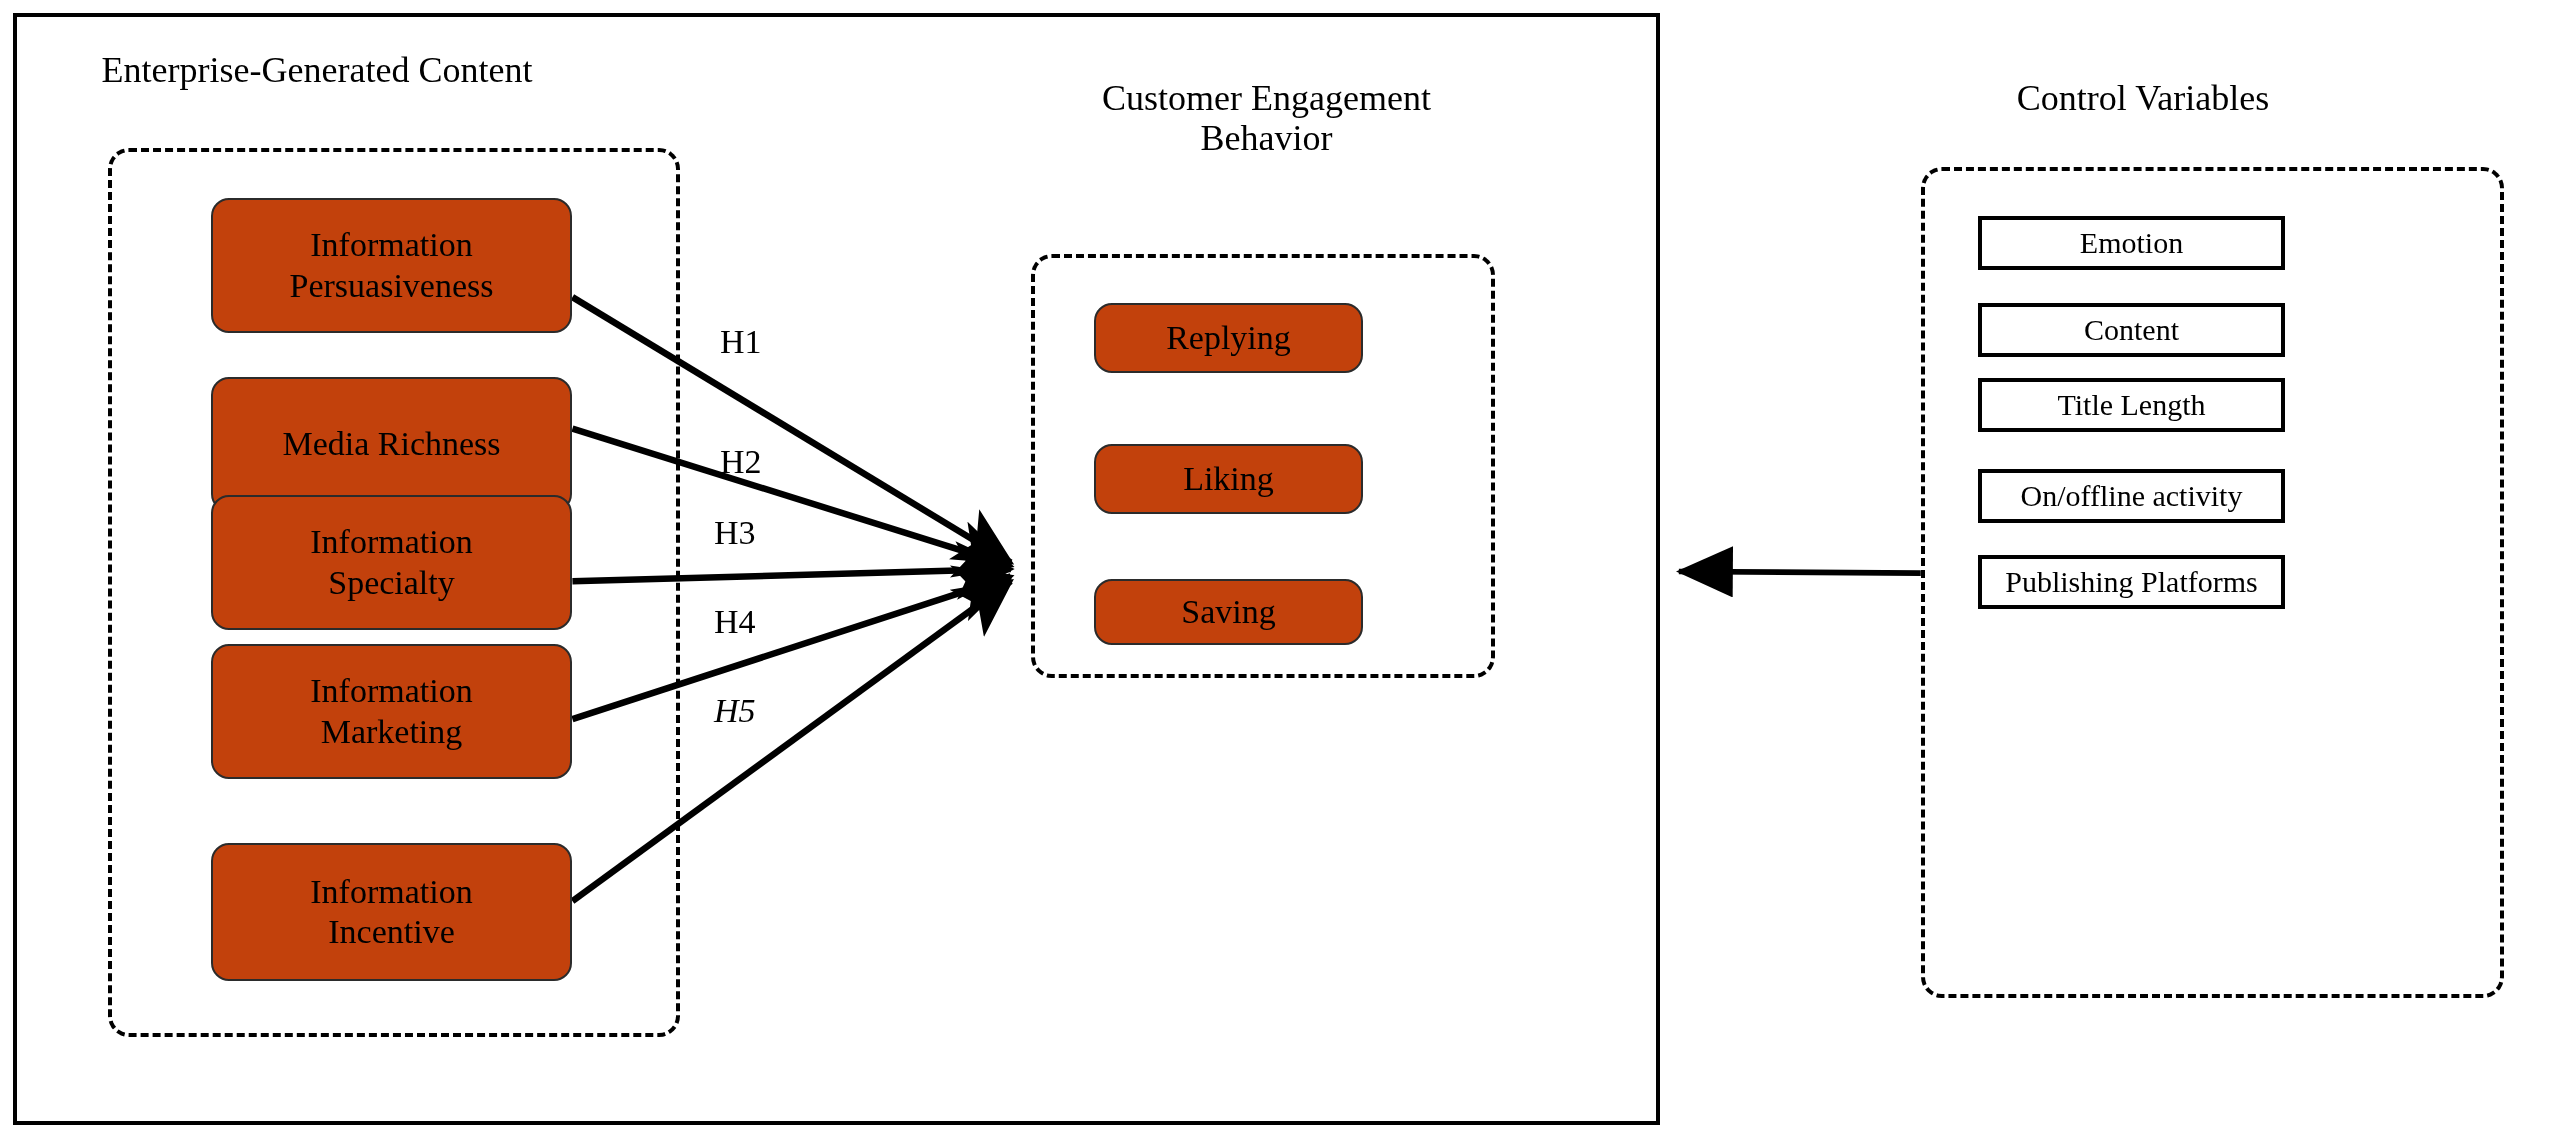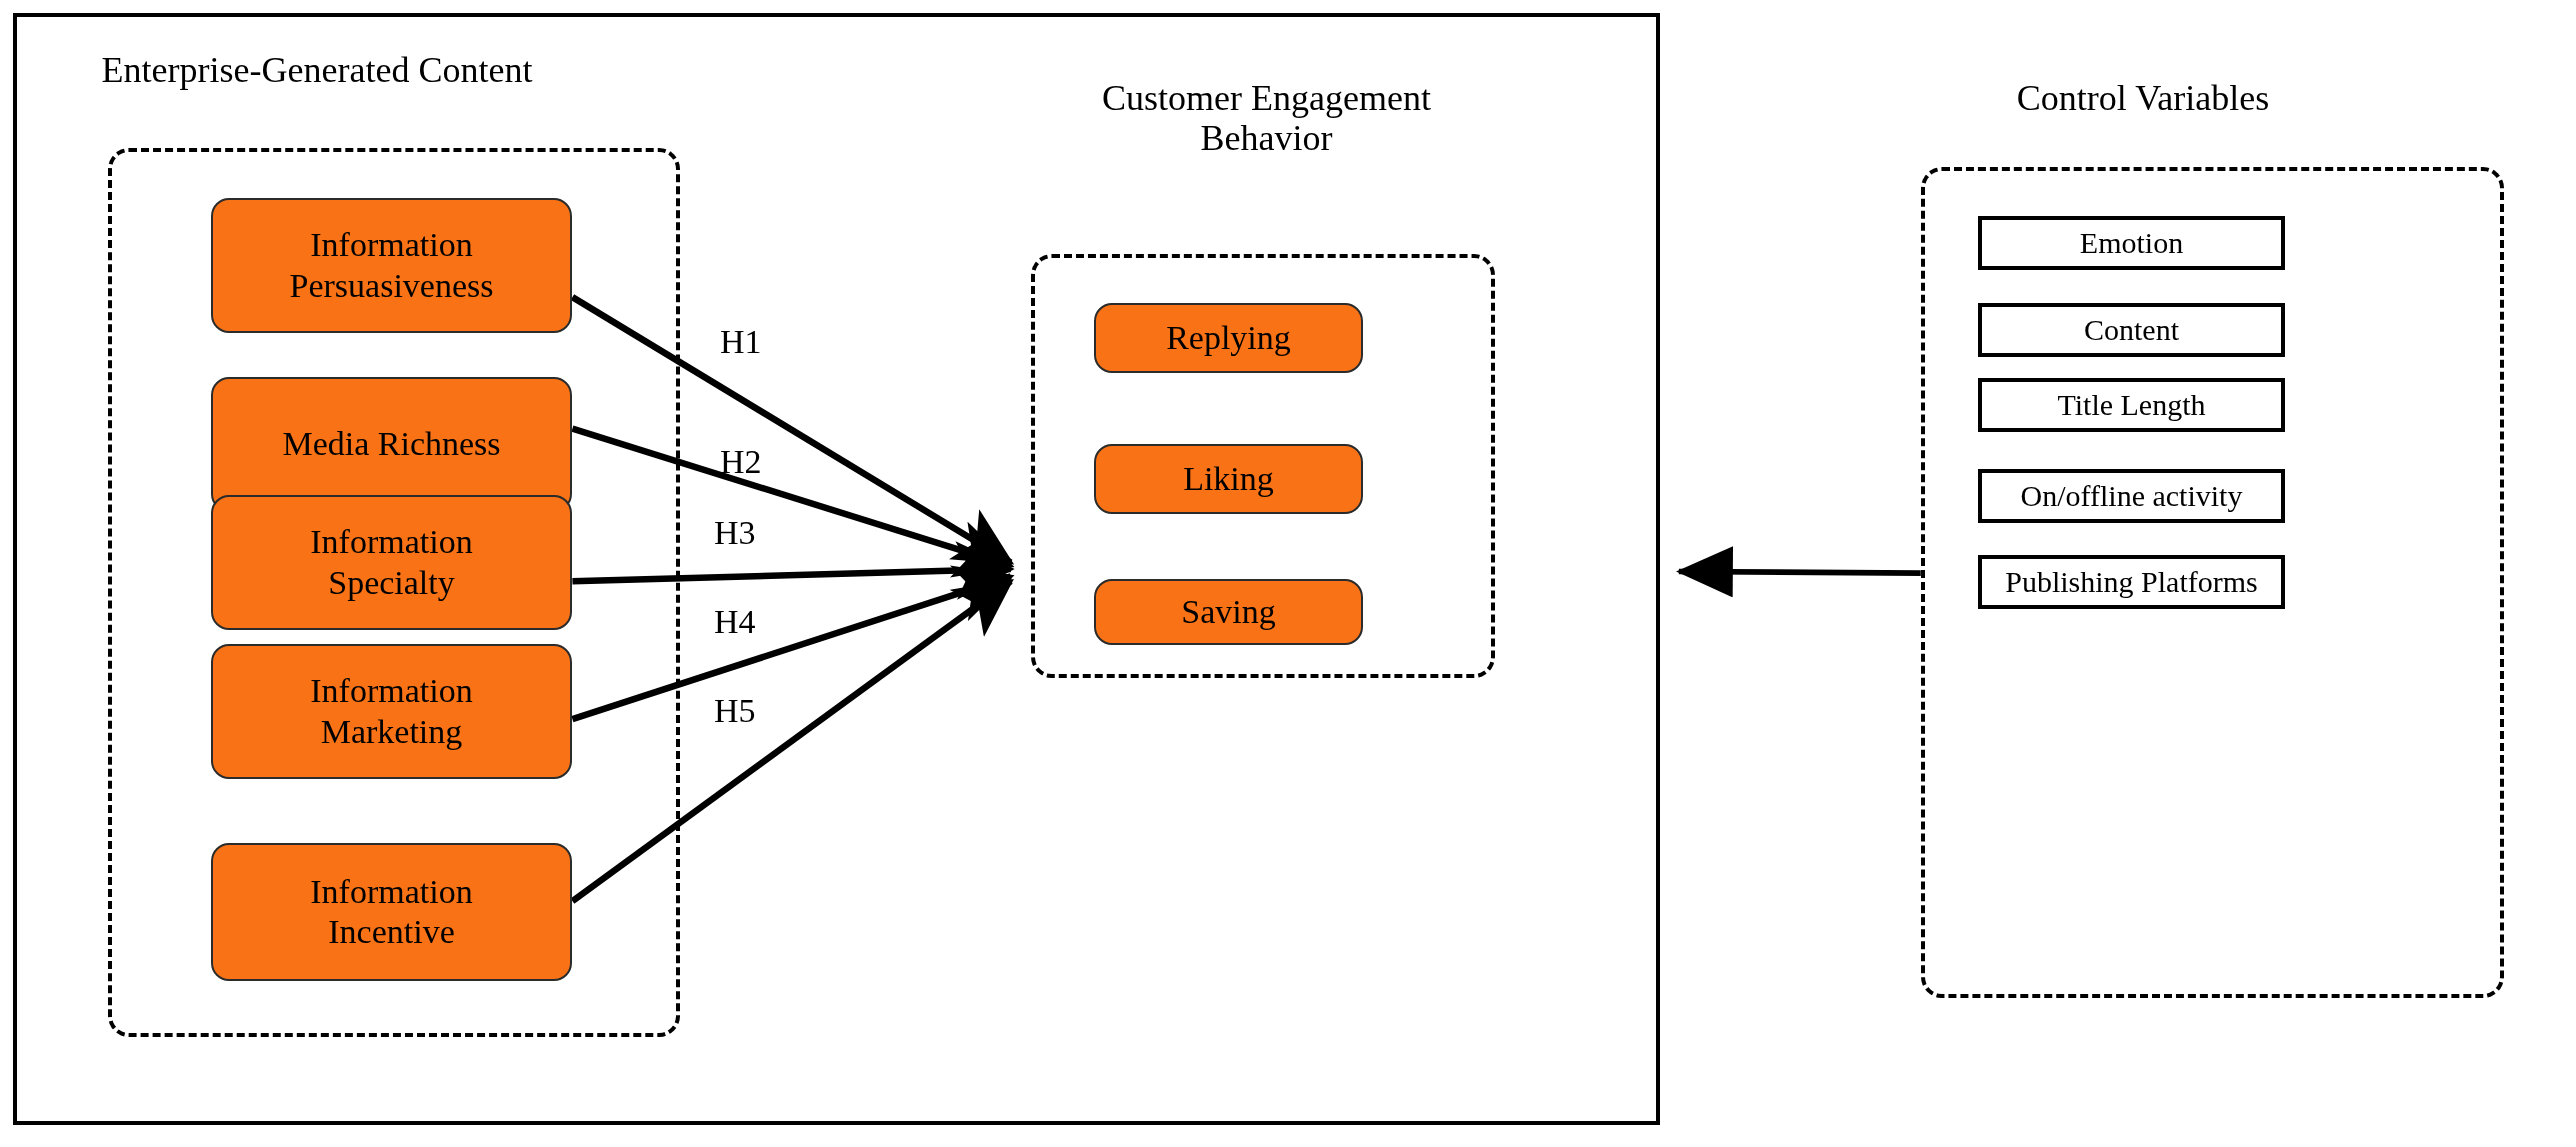--- a/index.html
+++ b/index.html
@@ -55,21 +55,21 @@
   #dashed-egc { left: 108px;  top: 148px; width: 572px;  height: 889px; }
   #dashed-ceb { left: 1031px; top: 254px; width: 464px;  height: 424px;  }
   #dashed-cv  { left: 1921px; top: 167px; width: 583px;  height: 831px; }
 
   
   .rbox {
     position: absolute;
     border: 2.4px solid #2b2b2b;
     border-radius: 18px;
     box-sizing: border-box;
-    background: #f97316;
+    background: #c2410c;
     display: flex;
     align-items: center;
     justify-content: center;
     text-align: center;
     font-size: 34px;
     line-height: 1.18;
     color: #000000;
     white-space: pre-line;
     padding: 0 8px;
   }
@@ -115,21 +115,21 @@
   .hlabel {
     position: absolute;
     font-size: 34px;
     color: #000000;
     line-height: 1;
   }
   #h-0 { left: 720px; top: 325px; }
   #h-1 { left: 720px; top: 428px; margin-top: 17px; }
   #h-2 { left: 714px; top: 516px; }
   #h-3 { left: 714px; top: 605px; }
-  #h-4 { left: 714px; top: 694px; }
+  #h-4 { left: 714px; top: 694px; font-style: italic; }
 
   
   #connectors {
     position: absolute;
     left: 0;
     top: 0;
     width: 2576px;
     height: 1147px;
     pointer-events: none;
   }

